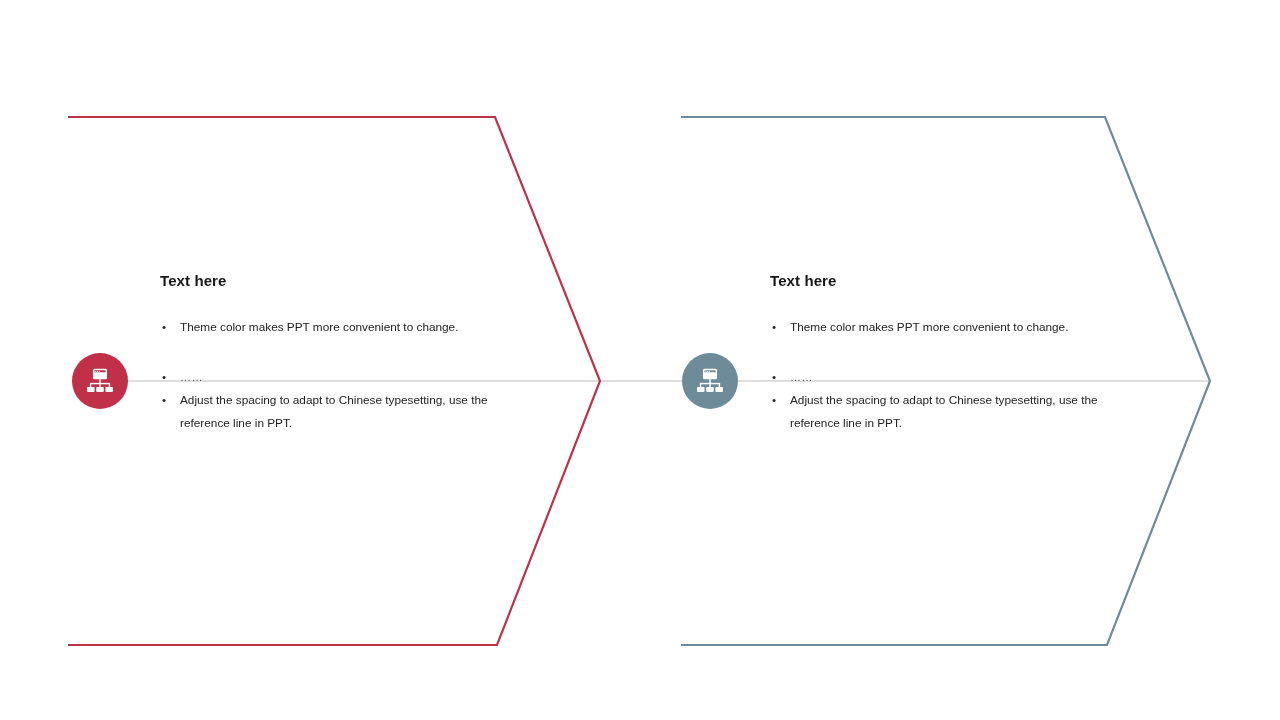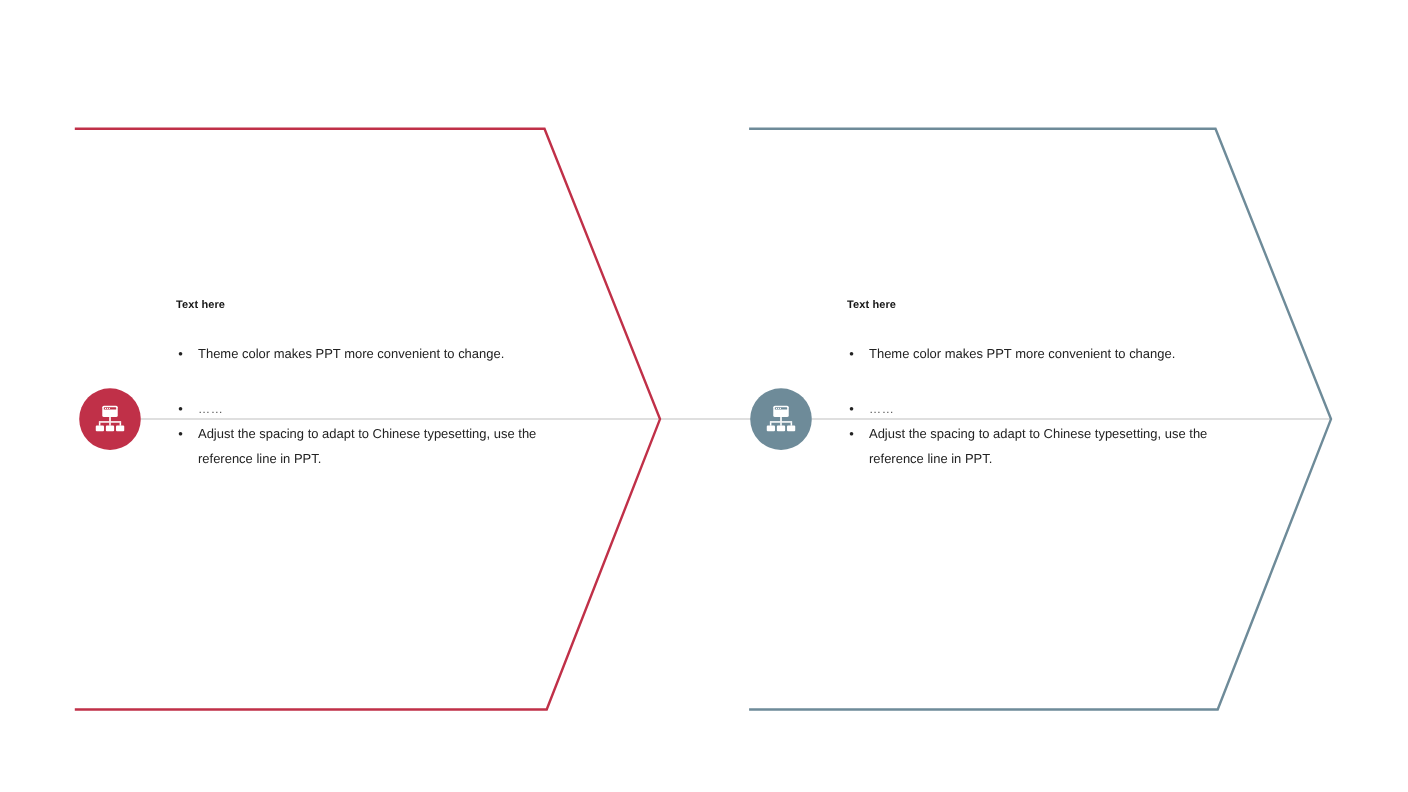--- a/index.html
+++ b/index.html
@@ -49,21 +49,21 @@
   
   .text-block {
     position: absolute;
     width: 340px;
     z-index: 4;
   }
   #text-left  { left: 160px; top: 272px; }
   #text-right { left: 770px; top: 272px; }
 
   .panel-title {
-    font-size: 10px;
+    font-size: 15px;
     font-weight: bold;
     color: #161616;
     letter-spacing: 0.1px;
     margin: 0 0 26px 0;
     line-height: 1.2;
   }
   .bullet-list {
     list-style: none;
     margin: 0;
     padding: 0;

